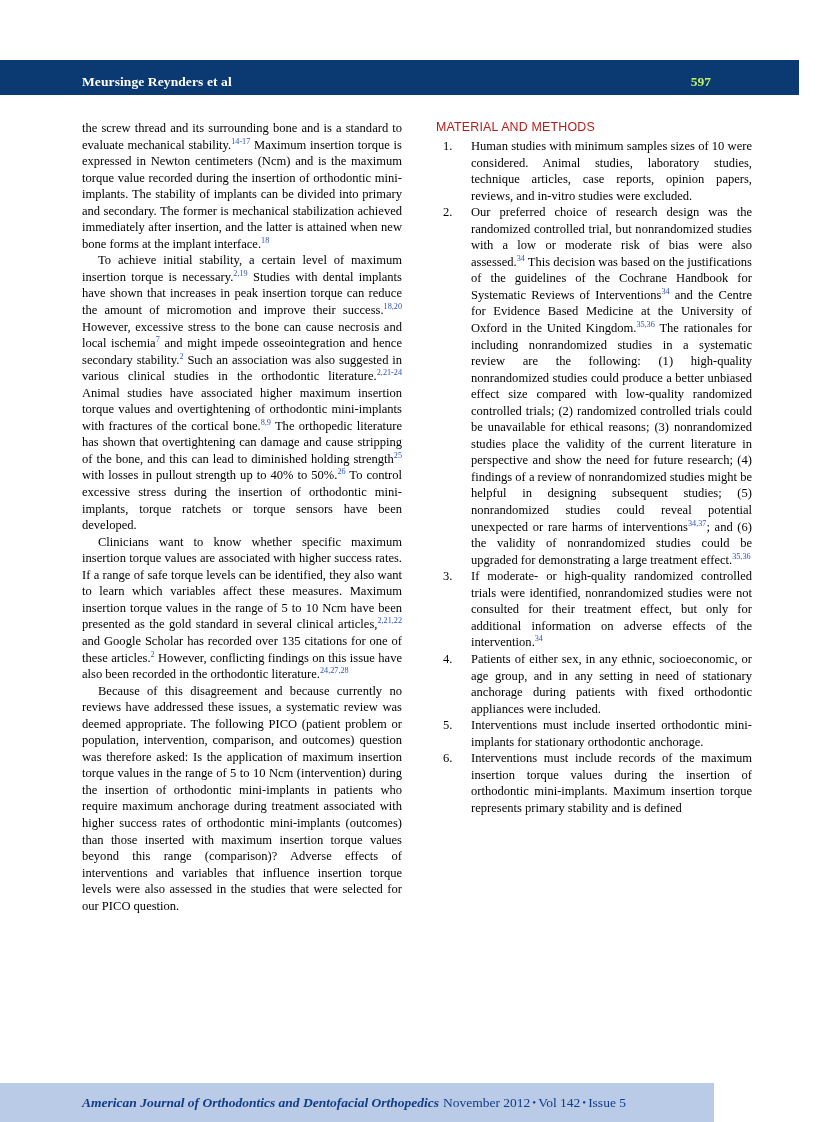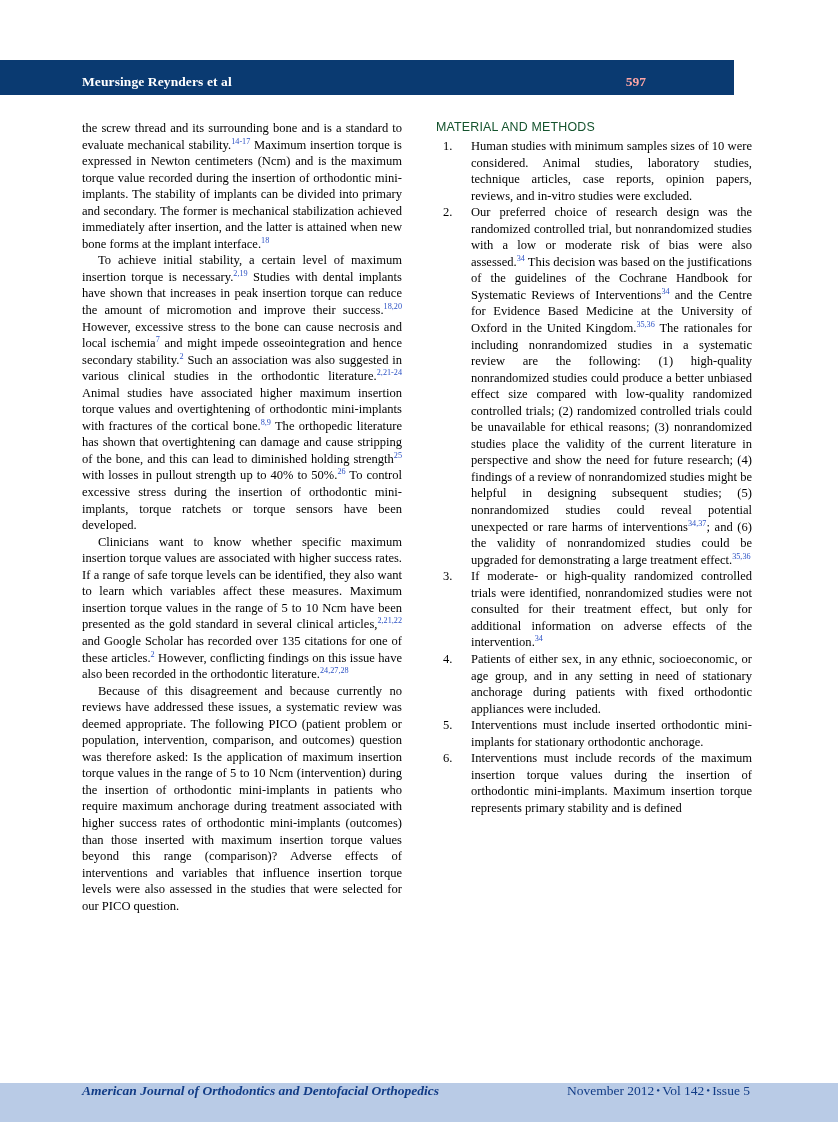--- a/index.html
+++ b/index.html
@@ -14,55 +14,55 @@
     overflow: hidden;
     font-family: "Liberation Serif", "DejaVu Serif", serif;
     color: #000000;
   }
 
   
   .running-head {
     position: absolute;
     left: 0;
     top: 60px;
-    width: 734px;
+    width: 799px;
     height: 35px;
     background: #0a3a71;
     display: flex;
     align-items: center;
     justify-content: space-between;
     box-sizing: border-box;
     padding: 8px 88px 0 82px;
   }
   .running-head-title {
     color: #ffffff;
     font-family: "Liberation Serif", "DejaVu Serif", serif;
     font-weight: bold;
     font-size: 13.5px;
     letter-spacing: 0.1px;
     white-space: nowrap;
   }
   .running-head-page {
-    color: #fca5a5;
+    color: #bef264;
     font-family: "Liberation Serif", "DejaVu Serif", serif;
     font-weight: bold;
     font-size: 13.5px;
     white-space: nowrap;
   }
 
   
   .page-footer {
     position: absolute;
     left: 0;
     top: 1083px;
-    width: 838px;
+    width: 714px;
     height: 39px;
     background: #b9cbe6;
     display: flex;
-    align-items: flex-start;
+    align-items: center;
     box-sizing: border-box;
     padding: 0 88px 0 82px;
   }
   .footer-journal {
     color: #123c86;
     font-family: "Liberation Serif", "DejaVu Serif", serif;
     font-style: italic;
     font-weight: bold;
     font-size: 13.5px;
     white-space: nowrap;
@@ -106,21 +106,21 @@
     hyphens: manual;
   }
   p.para.first { text-indent: 0; }
 
   .sec-head {
     margin: 0 0 2px 0;
     font-family: "Liberation Sans", "DejaVu Sans", sans-serif;
     font-size: 12.4px;
     font-weight: normal;
     letter-spacing: 0.2px;
-    color: #14532d;
+    color: #b91c1c;
   }
 
   .xref { color: #2b51c4; }
 
   sup {
     font-size: 8.2px;
     vertical-align: super;
     line-height: 0;
   }
 

